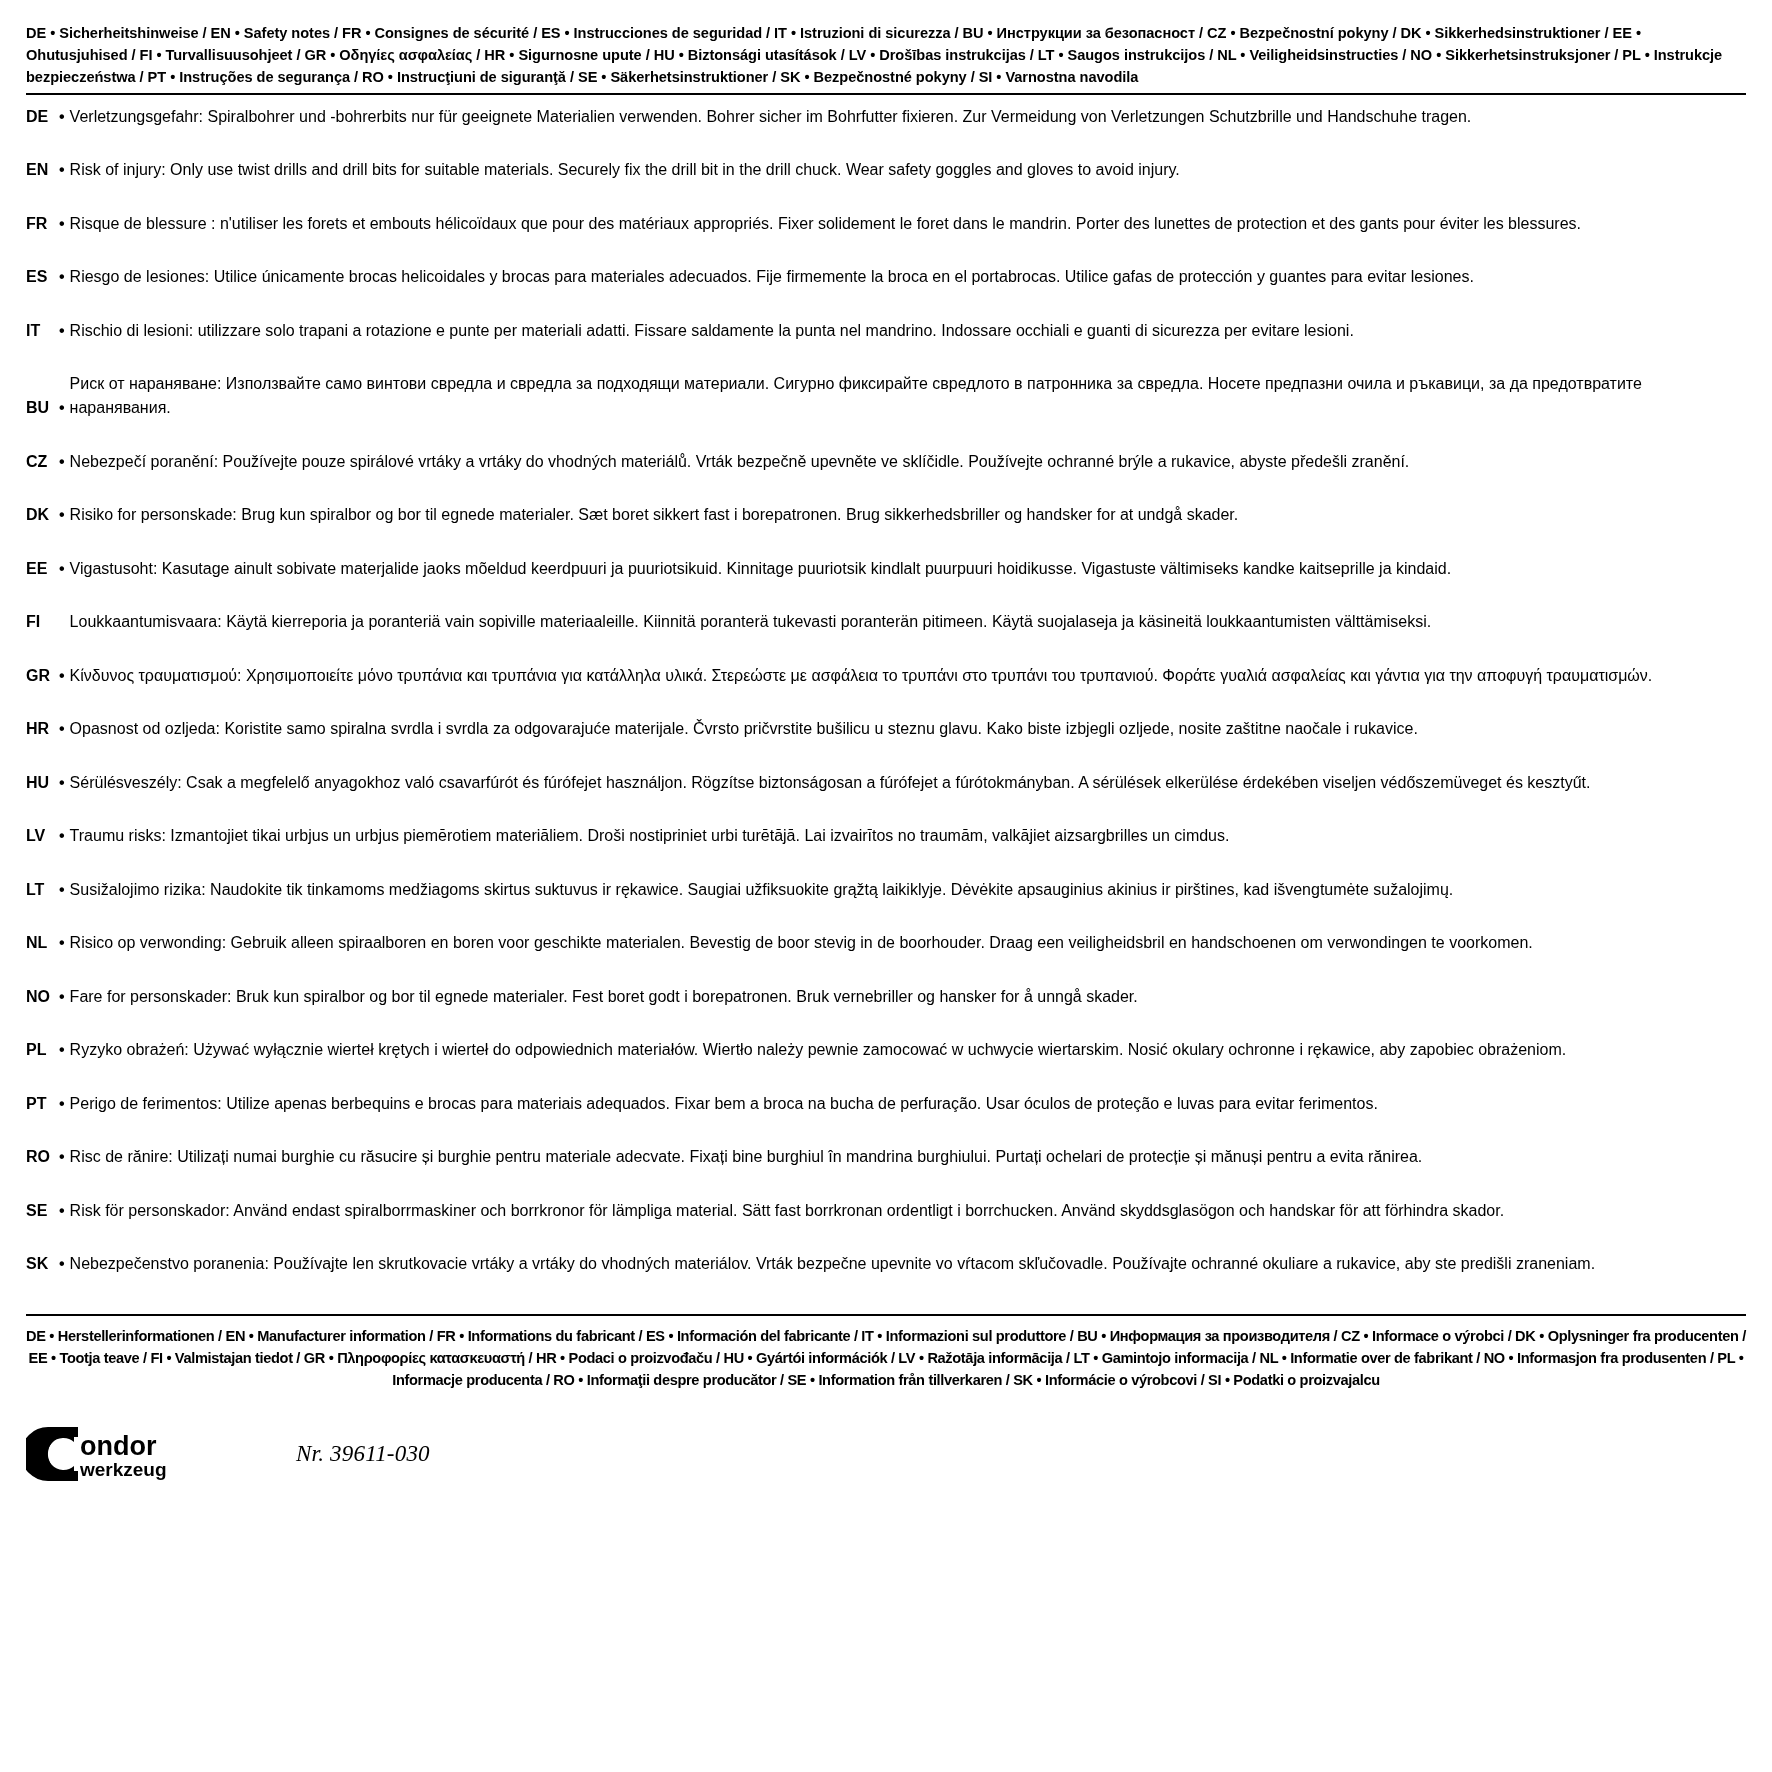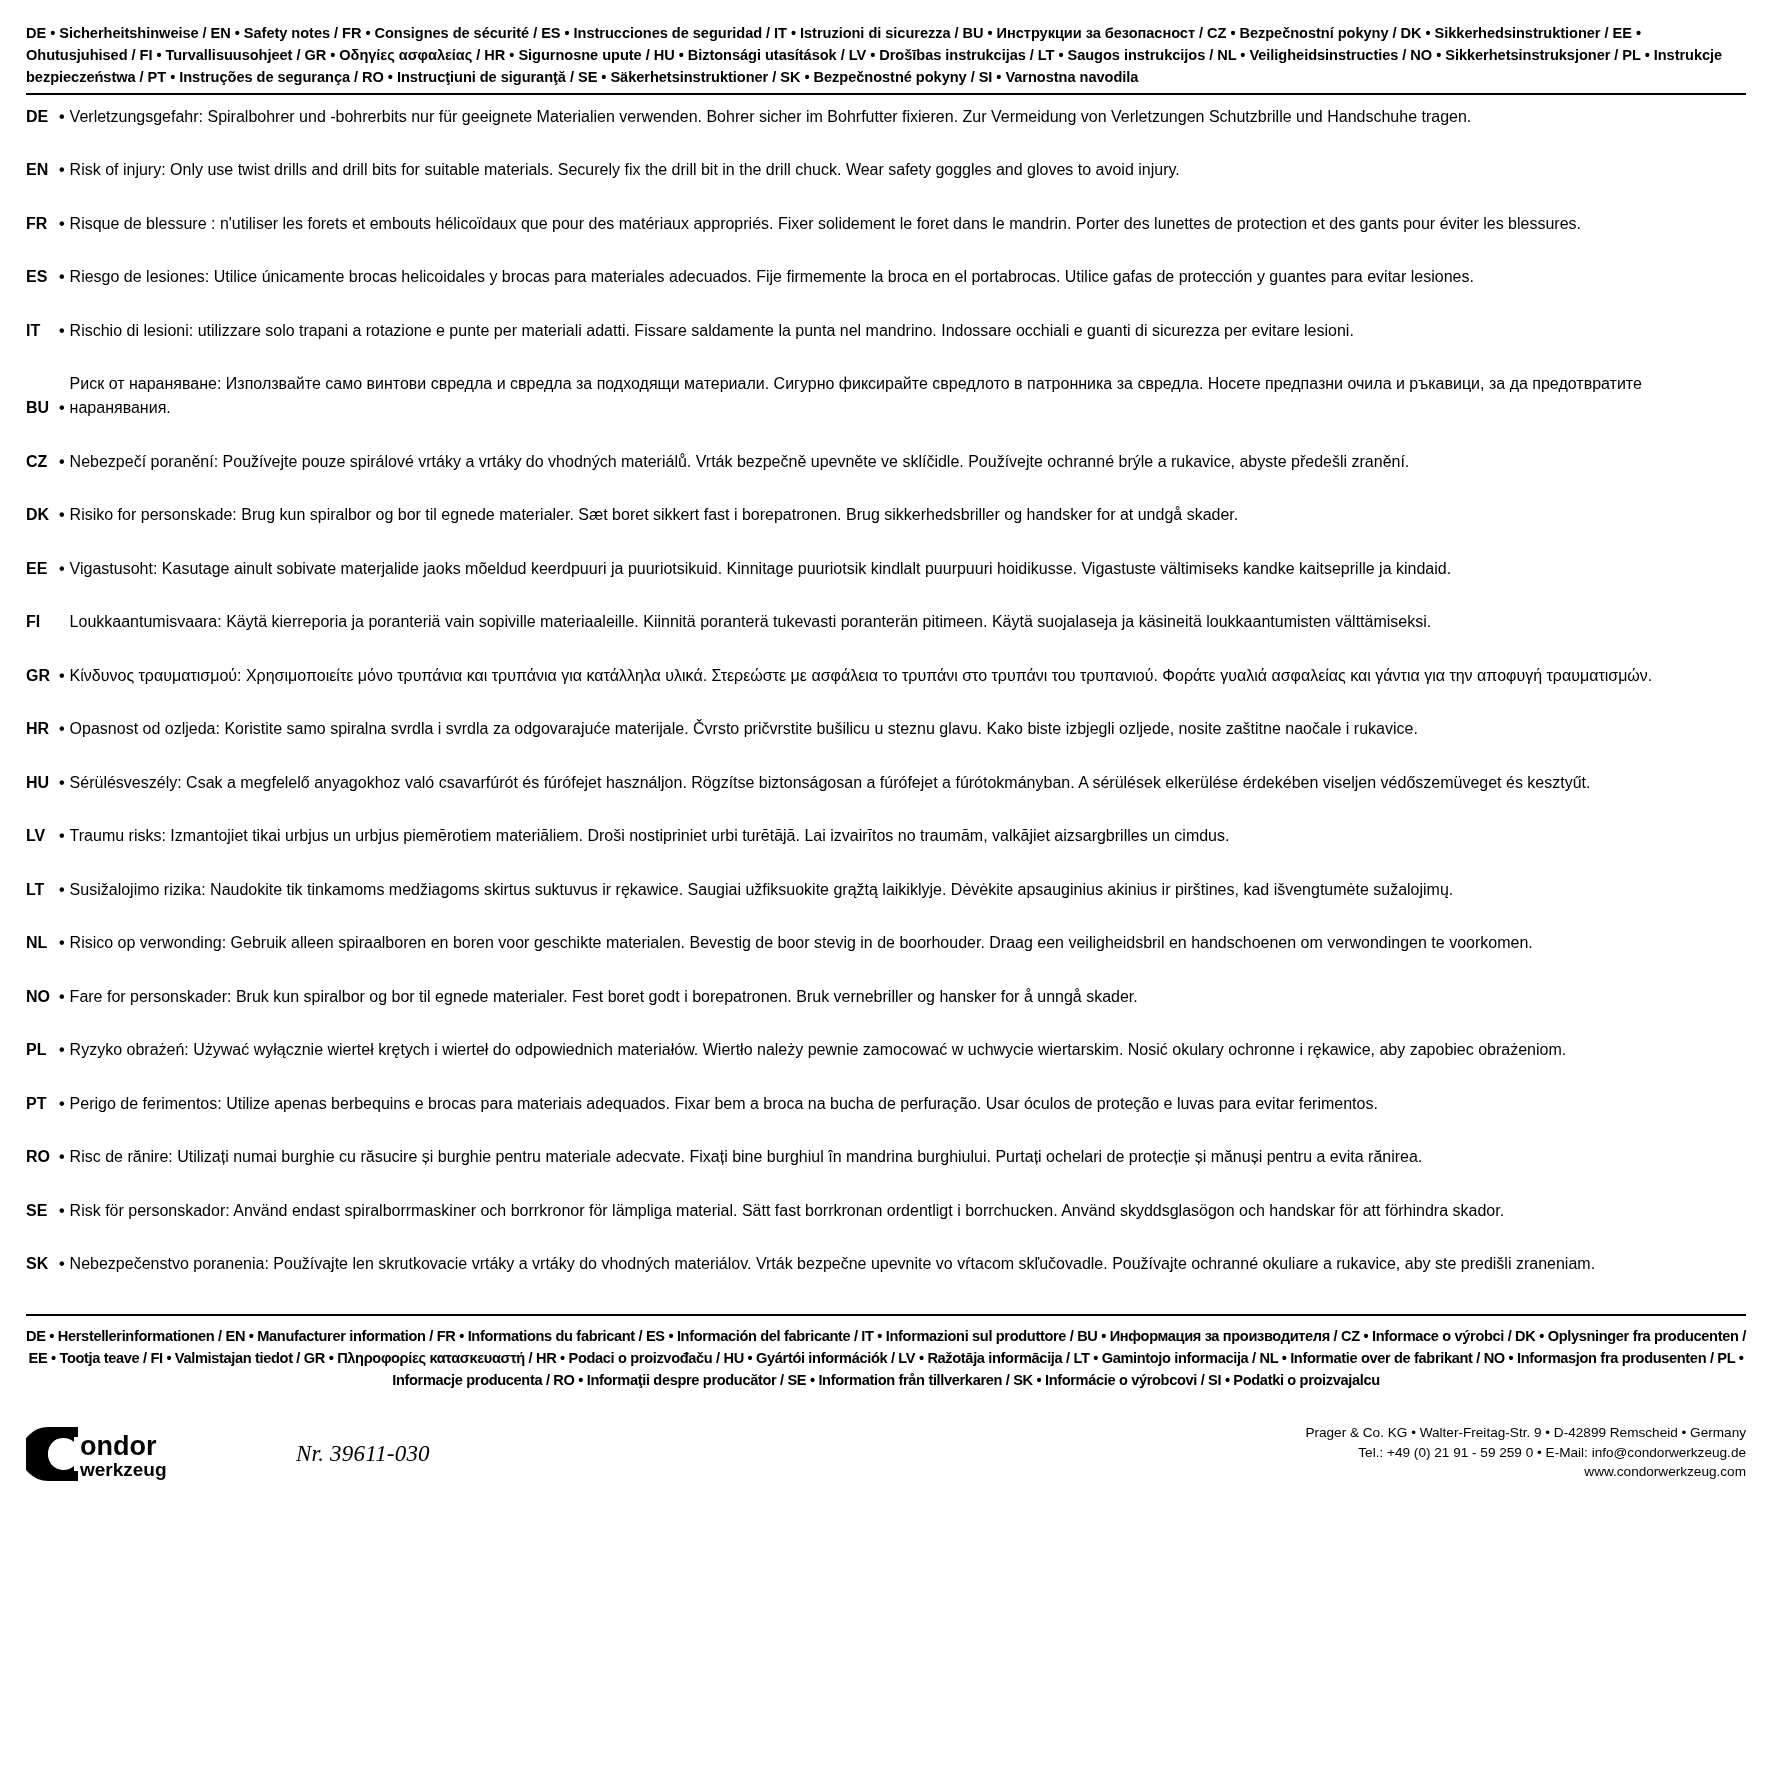--- a/index.html
+++ b/index.html
@@ -237,20 +237,15 @@
         <svg width="248" height="62" viewBox="0 0 248 62" xmlns="http://www.w3.org/2000/svg">
 
           <path d="M48 8 A26 26 0 1 0 48 54 L48 43 A16 16 0 1 1 48 19 Z" fill="#000"></path>
           <path d="M22 4 L52 4 L52 14 L34 14 A18 18 0 0 0 34 48 L52 48 L52 58 L22 58 A27 27 0 0 1 22 4 Z" fill="#000"></path>
           <text x="54" y="32" font-family="Liberation Sans, sans-serif" font-size="27" font-weight="bold" fill="#000">ondor</text>
           <text x="54" y="53" font-family="Liberation Sans, sans-serif" font-size="19" font-weight="bold" fill="#000">werkzeug</text>
         </svg>
       </div>
       <div class="artnr">Nr. 39611-030</div>
     </div>
-    <div class="address">
-      <div>Prager &amp; Co. KG • Walter-Freitag-Str. 9 • D-42899 Remscheid • Germany</div>
-      <div>Tel.: +49 (0) 21 91 - 59 259 0 • E-Mail: info@condorwerkzeug.de</div>
-      <div class="web">www.condorwerkzeug.com</div>
-    </div>
   </div>
 
 </div>
 
 </body></html>

